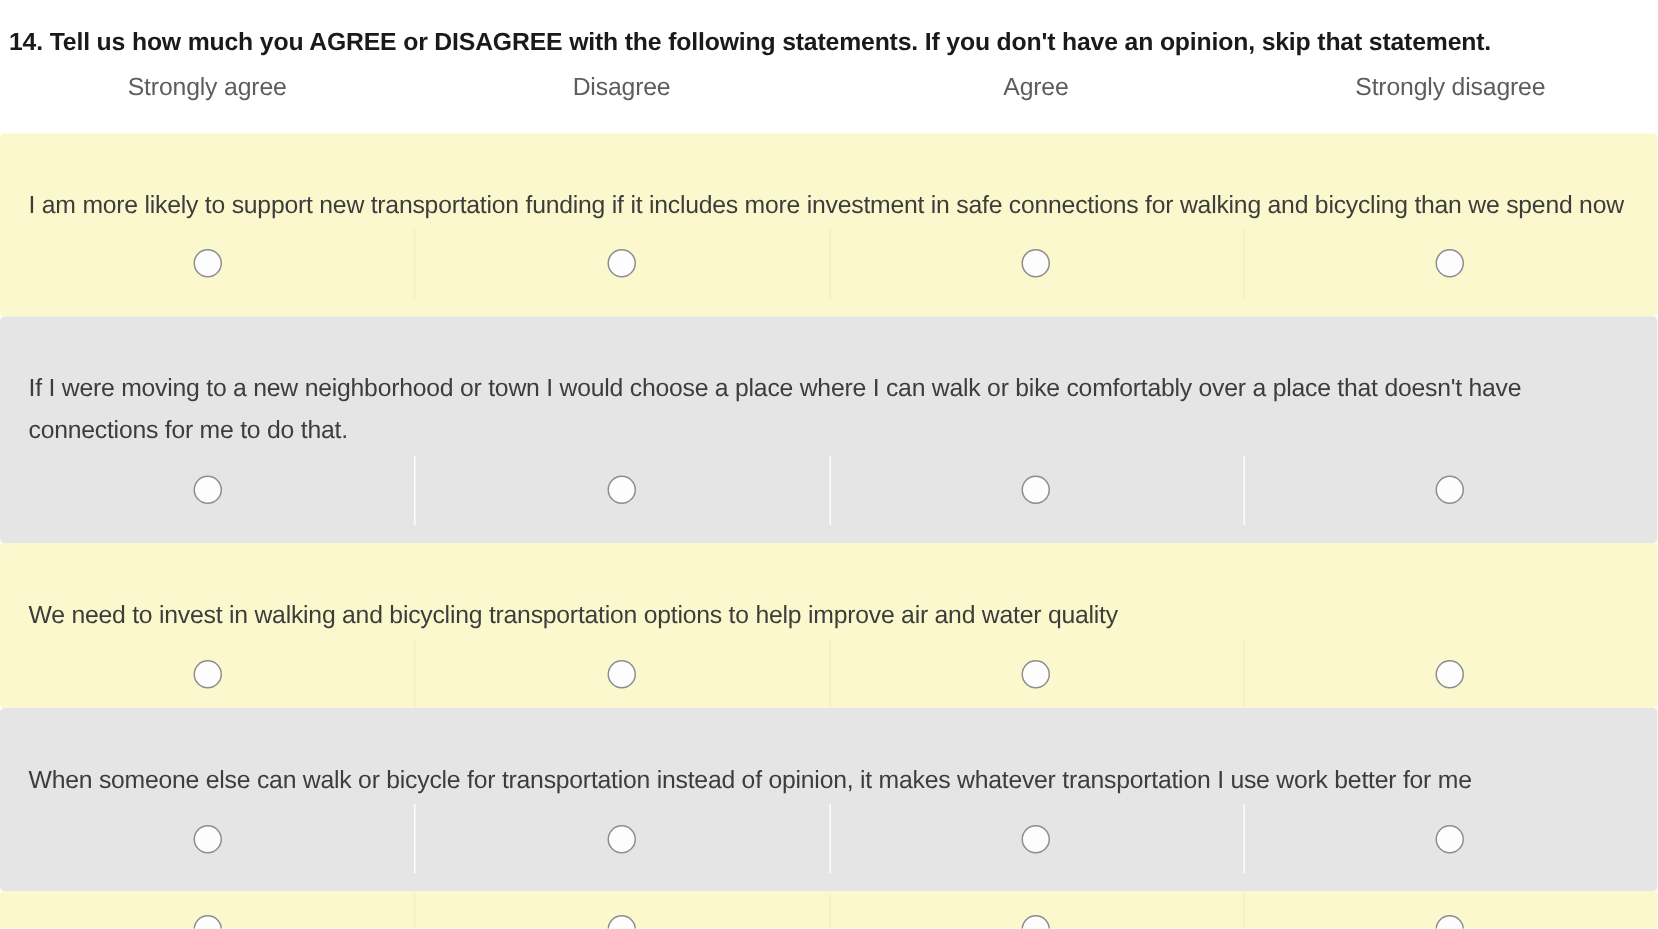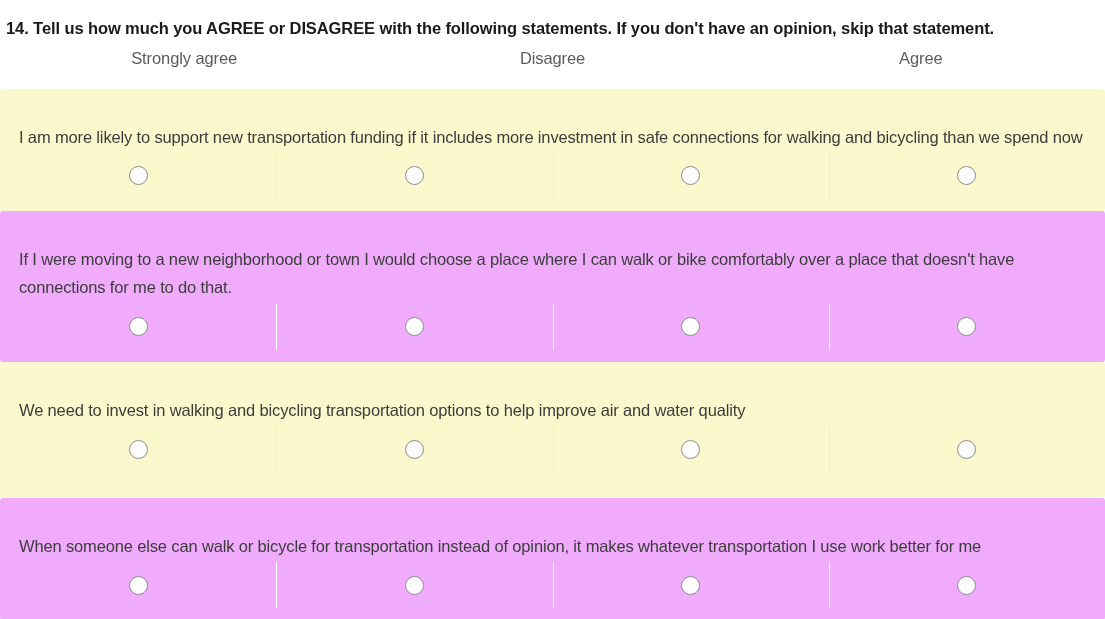--- a/index.html
+++ b/index.html
@@ -50,21 +50,21 @@
   
   .row {
     position: relative;
     border-radius: 3px;
     overflow: hidden;
   }
   .row.shaded {
     background: #fcf8ce;
   }
   .row.plain {
-    background: #f0abfc;
+    background: #e5e5e5;
   }
 
   .row-text {
     font-size: 16.5px;
     line-height: 1.72;
     color: #3d3d3b;
     letter-spacing: -0.15px;
     padding: 13px 10px 0 19px;
     position: relative;
     z-index: 2;
@@ -103,33 +103,34 @@
     border-radius: 50%;
     border: 1px solid #8d8d8d;
     background: #fdfdfe;
     box-sizing: border-box;
     display: block;
     cursor: pointer;
   }
 
   
   .row-h-tall { padding-bottom: 12px; }
-  .row-h-short { padding-bottom: 26px; }
+  .row-h-short { padding-bottom: 0; }
 </style>
 </head>
 <body>
 
 <div class="survey">
 
   <div class="question-title">14. Tell us how much you AGREE or DISAGREE with the following statements. If you don't have an opinion, skip that statement.</div>
 
   <div class="scale-header">
     <div class="scale-col-head">Strongly agree</div>
     <div class="scale-col-head">Disagree</div>
     <div class="scale-col-head">Agree</div>
+    <div class="scale-col-head">Strongly disagree</div>
   </div>
 
   <div class="row shaded row-h-tall">
     <div class="row-text">I am more likely to support new transportation funding if it includes more investment in safe connections for walking and bicycling than we spend now</div>
     <div class="options">
       <div class="option-cell">
         <span class="radio"></span>
       </div>
       <div class="option-cell">
         <span class="radio"></span>

